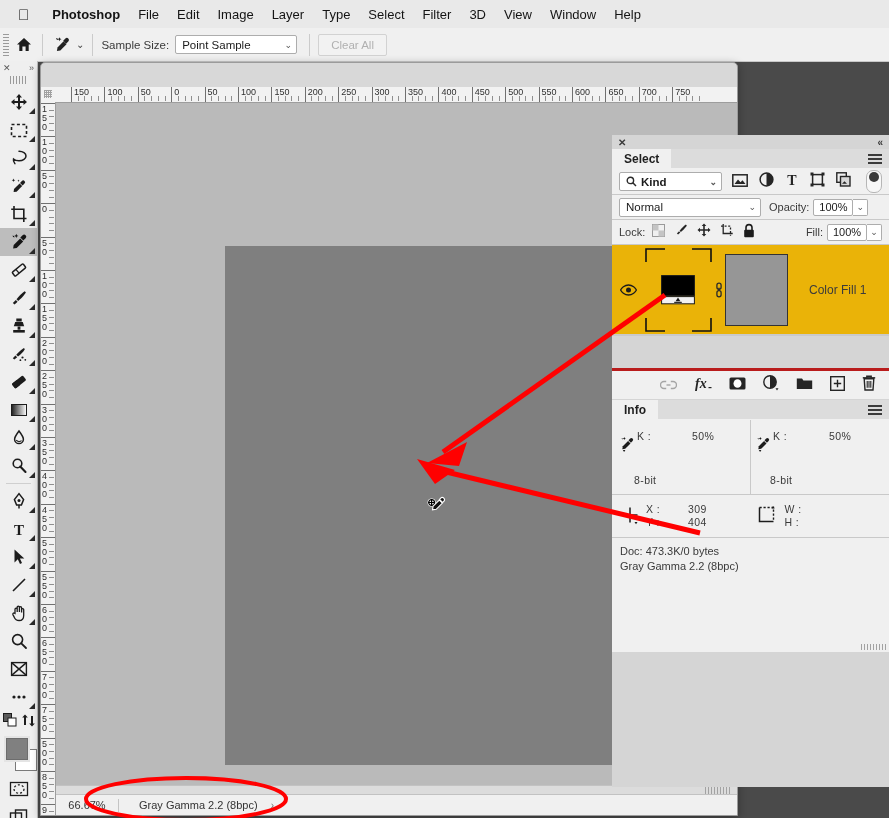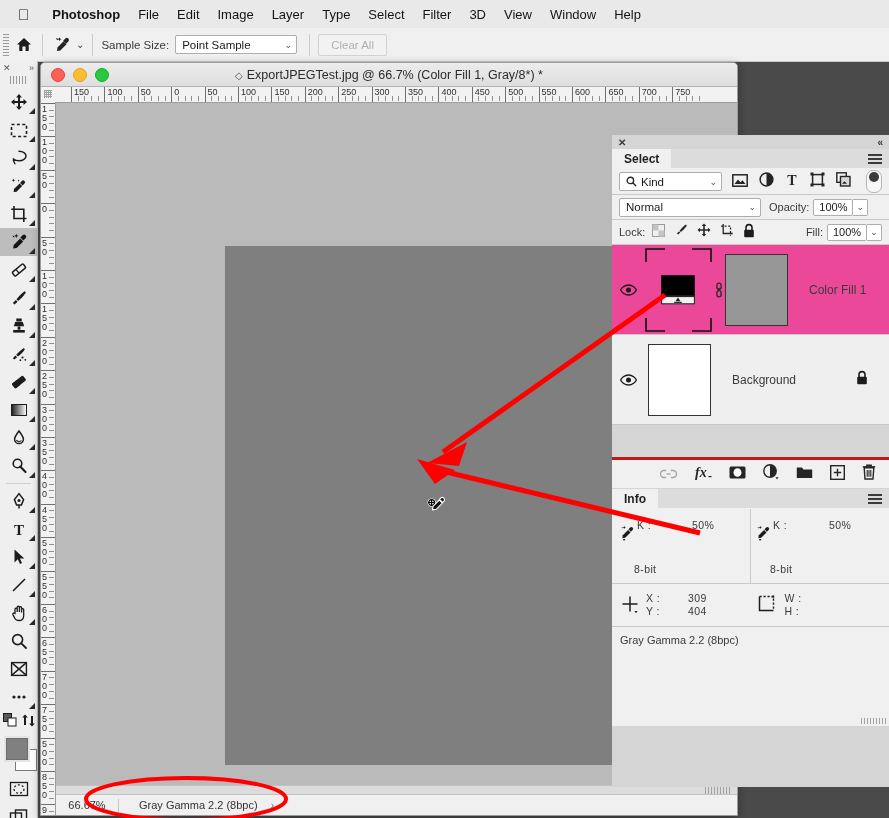--- a/index.html
+++ b/index.html
@@ -176,21 +176,21 @@
     height:20px;background:#f0f0f0;padding:0 12px;
     display:flex;align-items:center;font-size:12px;color:#1f1f1f;
     font-weight:bold;
   }
   .tabfill{flex:1;height:19px;background:#dcdcdc;border-bottom:1px solid #f0f0f0;}
   .hamb{position:absolute;right:7px;top:5px;width:14px;height:10px;
     background:repeating-linear-gradient(to bottom,#3b3b3b 0 2px,transparent 2px 4px);}
   .prow{display:flex;align-items:center;padding:0 7px;box-sizing:border-box;}
 
   .filterrow{height:26px;border-bottom:1px solid #c9c9c9;}
-  .kindsel{width:116px;height:19px;}
+  .kindsel{width:116px;height:19px;font-weight:bold;}
   .ficons{display:flex;align-items:center;gap:11px;margin-left:10px;color:#2a2a2a;}
   .toggle-pill{
     width:14px;height:21px;border-radius:7px;background:#f7f7f7;border:1px solid #b6b6b6;
     position:relative;margin-left:4px;
   }
   .toggle-pill i{position:absolute;left:2px;top:1px;width:10px;height:10px;border-radius:50%;background:#3a3a3a;}
 
   .blendrow{height:25px;border-bottom:1px solid #c9c9c9;}
   .blendsel{width:142px;height:19px;}
   .lockrow{height:25px;border-bottom:1px solid #c9c9c9;}
@@ -201,21 +201,21 @@
     font-size:11px;color:#1a1a1a;width:40px;box-sizing:border-box;
   }
   .numchev{
     border:1px solid #adadad;border-left:none;background:#fff;border-radius:0 2px 2px 0;
     height:17px;width:15px;display:flex;align-items:center;justify-content:center;
     font-size:9px;color:#555;box-sizing:border-box;
   }
   .lockicons{display:flex;align-items:center;gap:9px;margin-left:7px;color:#1f1f1f;}
 
   .layerrow{height:89px;display:flex;align-items:center;position:relative;}
-  .layerrow.selected{background:#ec4899;}
+  .layerrow.selected{background:#eab308;}
   .layerrow.plain{background:#efefef;}
   .eyecell{width:33px;display:flex;justify-content:center;align-items:center;}
   .lthumb{width:63px;height:72px;box-sizing:border-box;}
   .lname{font-size:12px;color:#3b3b3b;}
   .rowdiv{height:1px;background:#c9c9c9;}
   .layerfooter{height:28px;display:flex;align-items:center;justify-content:flex-end;
      gap:17px;padding-right:13px;border-top:3px solid #b91c1c;color:#2a2a2a;}
 
   
   .infogrid{display:flex;}
@@ -480,30 +480,20 @@
     <svg width="20" height="18" viewBox="0 0 20 18">
         <rect x="1.5" y="5" width="11" height="9" fill="none" stroke="#1c1c1c" stroke-width="1.4"></rect>
         <rect x="6.5" y="2" width="11" height="9" fill="none" stroke="#1c1c1c" stroke-width="1.4"></rect>
       </svg>
 
   </div>
 </div>
 
 <div class="abs" id="docwin">
 
-  <div id="titlebar">
-    <div class="traffic">
-      <i class="r"></i>
-      <i class="y"></i>
-      <i class="g"></i>
-    </div>
-    <div class="ttl">
-      <span class="dicon">◇</span><span>ExportJPEGTest.jpg @ 66.7% (Color Fill 1, Gray/8*) *</span>
-    </div>
-  </div>
 
   <div id="rulerCorner">
       <div class="dots"></div>
     </div>
   <div id="hruler">
       <div class="hmark" style="left: 16px;">
         <span>150</span>
       </div>
       <div class="htick" style="left: 22.68px;"></div>
       <div class="htick" style="left: 29.36px;"></div>
@@ -963,36 +953,20 @@
             <path d="M5 1.2 a2.1 2.1 0 0 1 2.1 2.1 v2 a2.1 2.1 0 0 1 -4.2 0 v-2 A2.1 2.1 0 0 1 5 1.2 Z" fill="none" stroke="#2a2a2a" stroke-width="1.3"></path>
             <path d="M5 8.7 a2.1 2.1 0 0 1 2.1 2.1 v2 a2.1 2.1 0 0 1 -4.2 0 v-2 A2.1 2.1 0 0 1 5 8.7 Z" fill="none" stroke="#2a2a2a" stroke-width="1.3"></path>
             <path d="M5 5.8 v3" stroke="#2a2a2a" stroke-width="1.3"></path>
           </svg>
       </div>
       <div class="lthumb" style="background:#969696;border:1.4px solid #333;"></div>
       <div class="lname" style="margin-left:21px;">Color Fill 1</div>
     </div>
     <div class="rowdiv"></div>
 
-    <div class="layerrow plain">
-      <div class="eyecell">
-        <svg width="17" height="12" viewBox="0 0 17 12">
-            <path d="M8.5 1 C12.5 1 15.6 4.2 16.4 6 C15.6 7.8 12.5 11 8.5 11 C4.5 11 1.4 7.8 0.6 6 C1.4 4.2 4.5 1 8.5 1 Z" fill="none" stroke="#1c1c1c" stroke-width="1.3"></path>
-            <circle cx="8.5" cy="6" r="2.5" fill="#1c1c1c"></circle>
-          </svg>
-      </div>
-      <div class="lthumb" style="background:#ffffff;border:1.4px solid #333;margin-left:3px;"></div>
-      <div class="lname" style="margin-left:21px;">Background</div>
-      <div style="margin-left:auto;margin-right:21px;">
-        <svg width="12" height="15" viewBox="0 0 12 15">
-            <path d="M3 7 L3 4.6 a3 3 0 0 1 6 0 L9 7" fill="none" stroke="#1c1c1c" stroke-width="1.6"></path>
-            <rect x="1.2" y="6.8" width="9.6" height="7.4" rx="1" fill="#1c1c1c"></rect>
-          </svg>
-      </div>
-    </div>
     <div class="rowdiv"></div>
 
     <div style="height:32px;background:#d5d5d5;"></div>
 
     <div class="layerfooter">
       <span>
         <svg width="17" height="10" viewBox="0 0 17 10">
             <path d="M6.5 5 H10.5" stroke="#a5a5a5" stroke-width="1.4"></path>
             <path d="M6.2 1.5 H4 a3.5 3.5 0 0 0 0 7 h2.2" fill="none" stroke="#a5a5a5" stroke-width="1.4"></path>
             <path d="M10.8 1.5 H13 a3.5 3.5 0 0 1 0 7 h-2.2" fill="none" stroke="#a5a5a5" stroke-width="1.4"></path>
@@ -1099,20 +1073,21 @@
             </svg>
         </span>
         <span class="infotxt abs" style="left:34px;top:8px;">W :</span>
         <span class="infotxt abs" style="left:34px;top:21px;">H :</span>
         <span class="infotxt abs" style="left:76px;top:8px;"></span>
         <span class="infotxt abs" style="left:76px;top:21px;"></span>
       </div>
     </div>
 
     <div class="docinfo">
+      <div>Doc: 473.3K/0 bytes</div>
       <div>Gray Gamma 2.2 (8bpc)</div>
     </div>
 
 
     <div style="height:72px;background:#f0f0f0;position:relative;">
       <div class="infoscroll"></div>
     </div>
   </div>
 </div>
 

